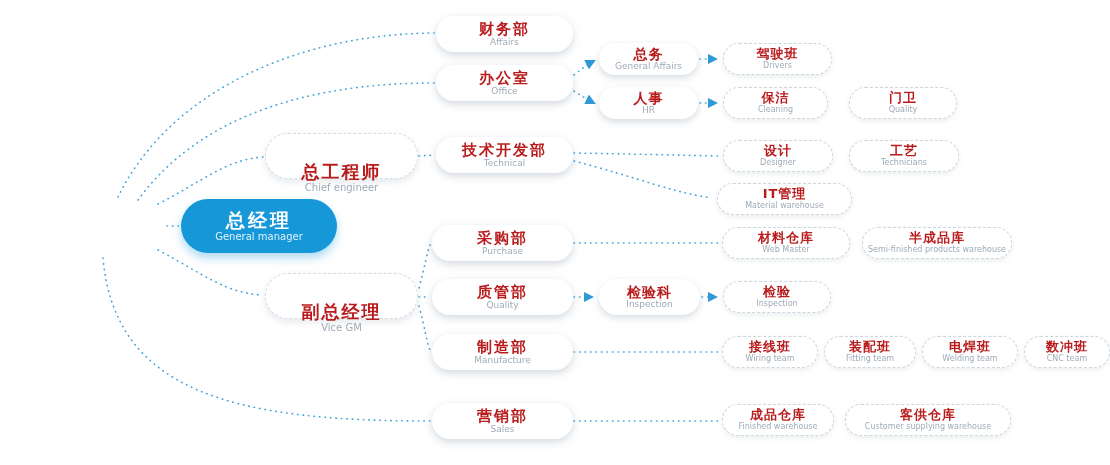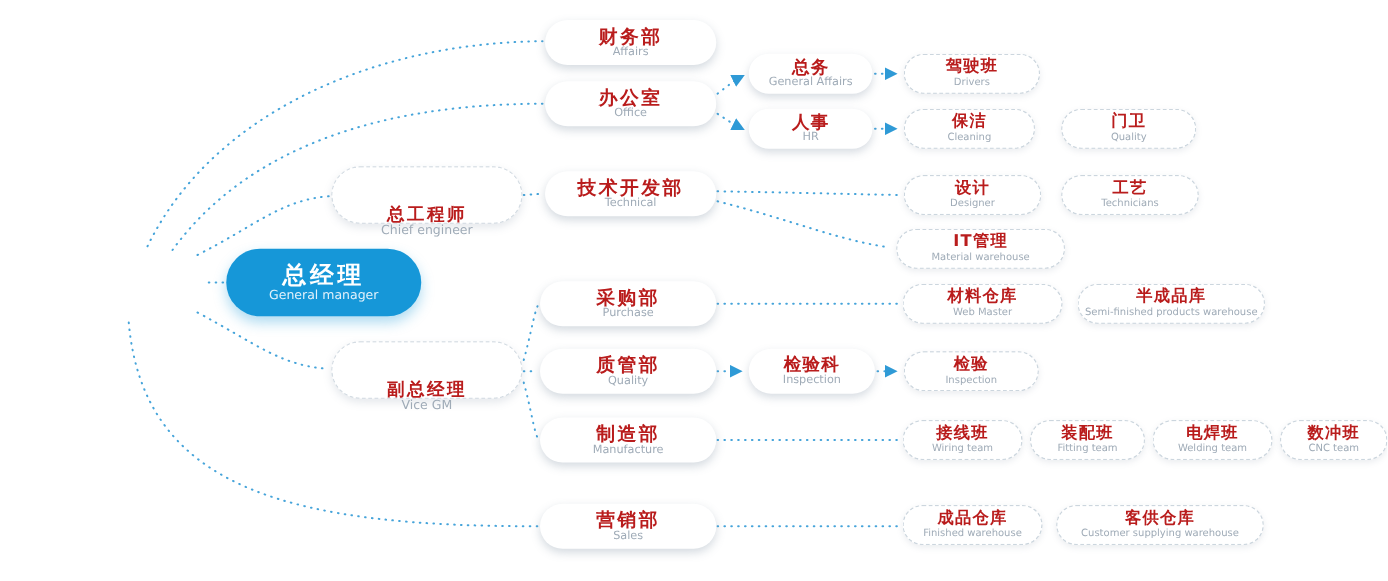--- a/index.html
+++ b/index.html
@@ -15,21 +15,21 @@
   }
   .title{font-weight:bold;color:#b91c1c;line-height:1.15;letter-spacing:1px;white-space:nowrap;}
   .subtitle{color:#9fabb7;line-height:1.05;white-space:nowrap;}
   .lvl-root{background:#20395a;box-shadow:0 5px 10px rgba(32,57,90,.35);}
   .lvl-root .title{color:#ffffff;font-size:21px;letter-spacing:3px;}
   .lvl-root .subtitle{color:#d6dfec;font-size:11px;}
   .lvl-gm{background:#1697d8;box-shadow:0 5px 10px rgba(22,151,216,.35);}
   .lvl-gm .title{color:#ffffff;font-size:19px;letter-spacing:3px;}
   .lvl-gm .subtitle{color:#e1f1fb;font-size:10px;}
   .lvl-mid{border:1px dashed #d4dce3;box-shadow:0 3px 7px rgba(110,130,150,.18);}
-  .lvl-mid .title{font-size:14px;letter-spacing:2px;margin-top:43px;}
+  .lvl-mid .title{font-size:18px;letter-spacing:2px;margin-top:43px;}
   .lvl-mid .subtitle{font-size:10px;}
   .lvl-dept{box-shadow:0 3px 8px rgba(110,130,150,.30);}
   .lvl-dept .title{font-size:15px;letter-spacing:2px;}
   .lvl-dept .subtitle{font-size:9px;}
   .lvl-sub{box-shadow:0 3px 7px rgba(110,130,150,.28);}
   .lvl-sub .title{font-size:14px;letter-spacing:1px;}
   .lvl-sub .subtitle{font-size:9px;}
   .lvl-leaf{border:1px dashed #ccd6de;box-shadow:0 2px 5px rgba(110,130,150,.14);}
   .lvl-leaf .title{font-size:13px;letter-spacing:1px;}
   .lvl-leaf .subtitle{font-size:8px;}

